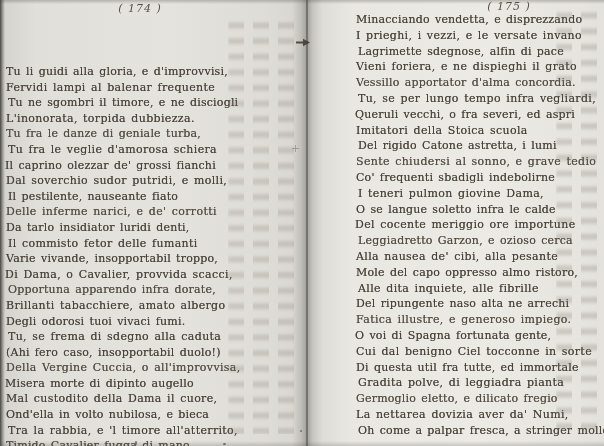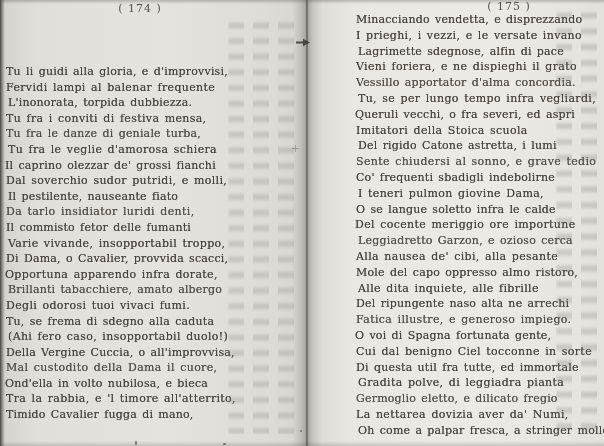--- a/index.html
+++ b/index.html
@@ -17,21 +17,21 @@
     box-shadow: inset 0 0 40px rgba(90,88,80,.28);
   }
   .page{position:absolute;top:0;height:446px;}
   .page-left{left:0;width:302px;
     background:linear-gradient(90deg,#d3d2cc 0,#e0dfd9 12%,#e4e3dd 55%,#dedcd6 88%,#d7d6d0 100%);}
   .page-right{left:302px;width:302px;
     background:linear-gradient(90deg,#d6d5cf 0,#e9e7e1 16%,#eceae4 60%,#e6e4de 92%,#e2e1db 100%);}
 
   .page-number{
     position:absolute;font-size:11px;color:#575147;letter-spacing:1px;
-    text-align:center;white-space:nowrap;
+    text-align:center;white-space:nowrap;font-style:italic;
   }
   .pn-left{left:98px;top:2px;width:84px;}
   .pn-right{left:172px;top:0px;width:70px;}
 
   .poem{position:absolute;white-space:nowrap;color:var(--ink);font-size:11px;}
   .poem-left{left:6px;top:23px;margin-top:41px;}
   .poem-left .line{line-height:15.6px;}
   .poem-right{left:54px;top:12px;}
   .poem-right .line{line-height:15.8px;}
   .line{
@@ -98,37 +98,39 @@
 </head>
 <body>
 
 <div class="scan">
 
   <div class="page page-left">
     <div class="page-number pn-left">( 174 )</div>
     <div class="poem poem-left">
         <div class="line">Tu li guidi alla gloria, e d'improvvisi,</div>
         <div class="line">Fervidi lampi al balenar frequente</div>
+        <div class="line">Tu ne sgombri il timore, e ne disciogli</div>
         <div class="line">L'inonorata, torpida dubbiezza.</div>
-        <div class="line">Tu fra i conviti di festiva mensa,</div>
         <div class="line">Tu fra le danze di geniale turba,</div>
         <div class="line">Tu fra le veglie d'amorosa schiera</div>
         <div class="line">Il caprino olezzar de' grossi fianchi</div>
         <div class="line">Dal soverchio sudor putridi, e molli,</div>
         <div class="line">Il pestilente, nauseante fiato</div>
+        <div class="line">Delle inferme narici, e de' corrotti</div>
         <div class="line">Da tarlo insidiator luridi denti,</div>
         <div class="line">Il commisto fetor delle fumanti</div>
         <div class="line">Varie vivande, insopportabil troppo,</div>
         <div class="line">Di Dama, o Cavalier, provvida scacci,</div>
         <div class="line">Opportuna apparendo infra dorate,</div>
         <div class="line">Brillanti tabacchiere, amato albergo</div>
         <div class="line">Degli odorosi tuoi vivaci fumi.</div>
         <div class="line">Tu, se frema di sdegno alla caduta</div>
         <div class="line">(Ahi fero caso, insopportabil duolo!)</div>
         <div class="line">Della Vergine Cuccia, o all'improvvisa,</div>
+        <div class="line">Misera morte di dipinto augello</div>
         <div class="line">Mal custodito della Dama il cuore,</div>
         <div class="line">Ond'ella in volto nubilosa, e bieca</div>
         <div class="line">Tra la rabbia, e 'l timore all'atterrito,</div>
         <div class="line">Timido Cavalier fugga di mano,</div>
       </div>
     <div class="bleed bleed-left"></div>
   </div>
 
   <div class="page page-right">
     <div class="page-number pn-right">( 175 )</div>

